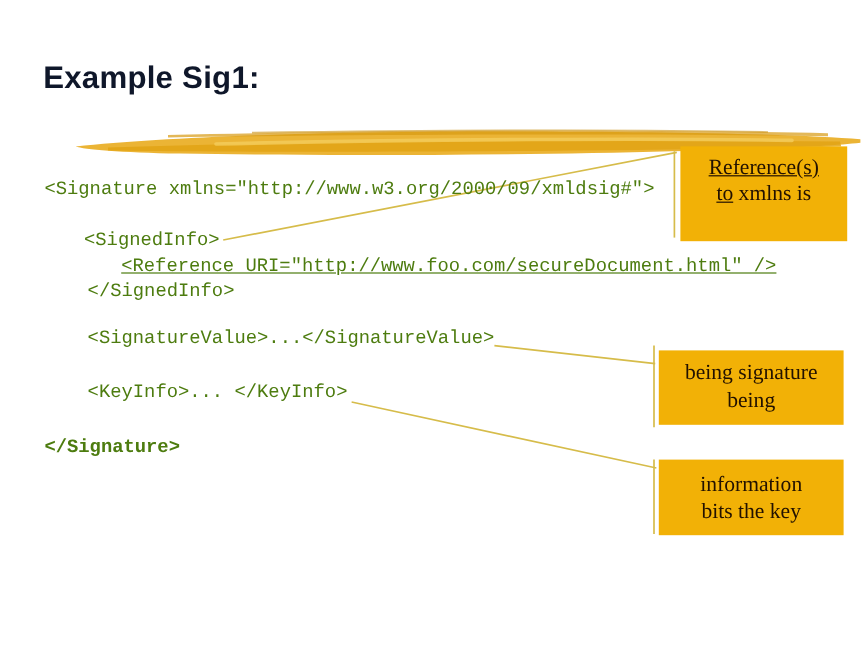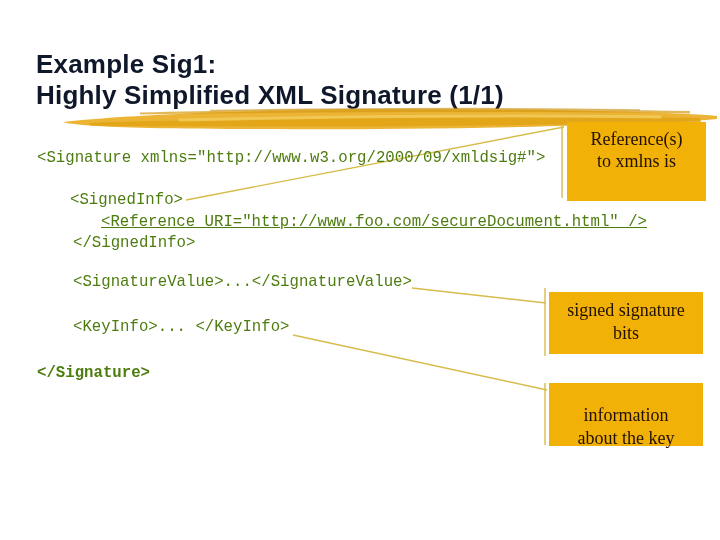--- a/index.html
+++ b/index.html
@@ -20,32 +20,31 @@
     font-size:15.7px; line-height:16px; color:#4d7c0f;
     white-space:pre; letter-spacing:0;
   }
   .callout {
     position:absolute; background:#F2B106; color:#221100;
     font-family:"Liberation Serif", serif; font-size:18px;
     text-align:center; box-sizing:border-box;
   }
   .callout-reference { left:567px; top:122px; width:139px; height:79px; padding-top:6px; line-height:22px; }
   .callout-signature { left:549px; top:292px; width:154px; height:62px; padding-top:7px; line-height:23px; }
-  .callout-keyinfo   { left:549px; top:383px; width:154px; height:63px; padding-top:21px; line-height:23px; }
-  .u { }
+  .callout-keyinfo   { left:549px; top:383px; width:154px; height:63px; padding-top:9px; line-height:23px; }
+  .u { text-decoration:underline; }
   .callout div { white-space:nowrap; }
 </style>
 </head>
 <body>
 
 <div class="canvas">
 
   <div class="slide-title">
     <div>Example Sig1:</div>
-    <div>Highly Simplified XML Signature (1/1)</div>
   </div>
 
   <svg class="overlay-svg" width="720" height="540" viewBox="0 0 720 540">
 
     <g>
       <path d="M63 122 C140 114 260 109.5 420 109.5 C560 109.5 670 112 717 116 L717 119
                C690 122 640 124 560 126 C430 129.5 260 130 150 128 C100 127 70 124.5 63 122 Z" fill="#EAB02A" opacity="0.95"></path>
       <path d="M90 123 C250 118 480 115 700 118 L701 122 C500 126.5 250 127.5 90 125.5 Z" fill="#E2A314" opacity="0.85"></path>
       <path d="M140 112.5 C300 108.5 520 107.5 690 111 L690 113.5 C520 111 300 112 140 114.5 Z" fill="#D79A12" opacity="0.7"></path>
       <path d="M180 120 C350 116 550 115 660 117" stroke="#F4CD5C" stroke-width="3" fill="none" opacity="0.8" stroke-linecap="round"></path>
@@ -71,22 +70,22 @@
     <div class="code-line" style="left:73px;  top:319px;">&lt;KeyInfo&gt;... &lt;/KeyInfo&gt;</div>
     <div class="code-line" style="left:37px;  top:365px;font-weight:bold;">&lt;/Signature&gt;</div>
   </div>
 
   <div class="callout callout-reference">
     <div><span class="u">Reference(s)</span></div>
     <div><span class="u">to</span> <span>xmlns is</span></div>
   </div>
 
   <div class="callout callout-signature">
-    <div>signed signature</div>
-    <div>bits</div>
+    <div>being signature</div>
+    <div>being</div>
   </div>
 
   <div class="callout callout-keyinfo">
     <div>information</div>
-    <div>about the key</div>
+    <div>bits the key</div>
   </div>
 
 </div>
 
 </body></html>

